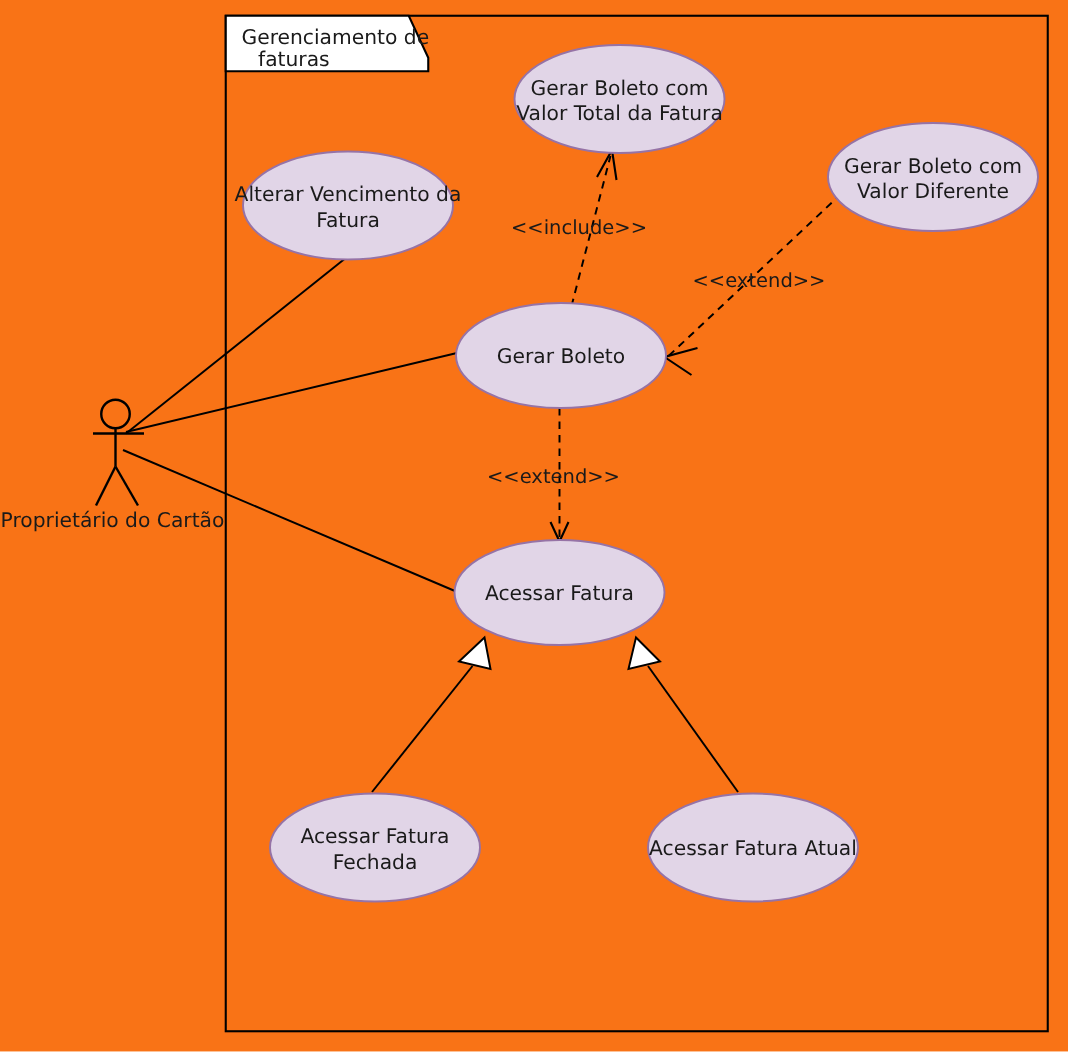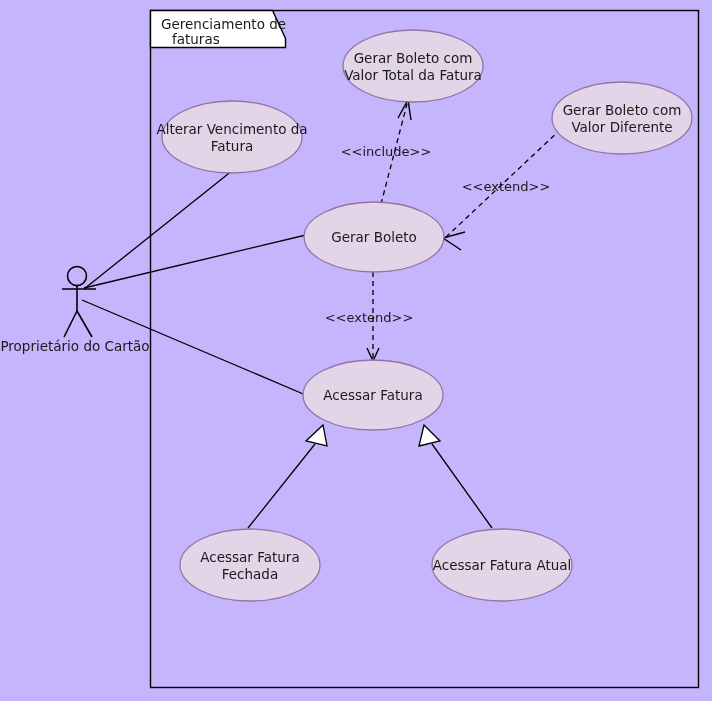--- a/index.html
+++ b/index.html
@@ -10,21 +10,21 @@
   body {
     width: 712px;
     height: 701px;
     font-family: "DejaVu Sans", "Liberation Sans", sans-serif;
     overflow: hidden;
   }
   #diagram-root {
     position: relative;
     width: 712px;
     height: 701px;
-    background: #c4b5fd;
+    background: #f97316;
   }
   svg.uml-canvas {
     display: block;
     width: 712px;
     height: 701px;
   }
   .boundary-rect {
     fill: none;
     stroke: #000000;
     stroke-width: 1.4;

